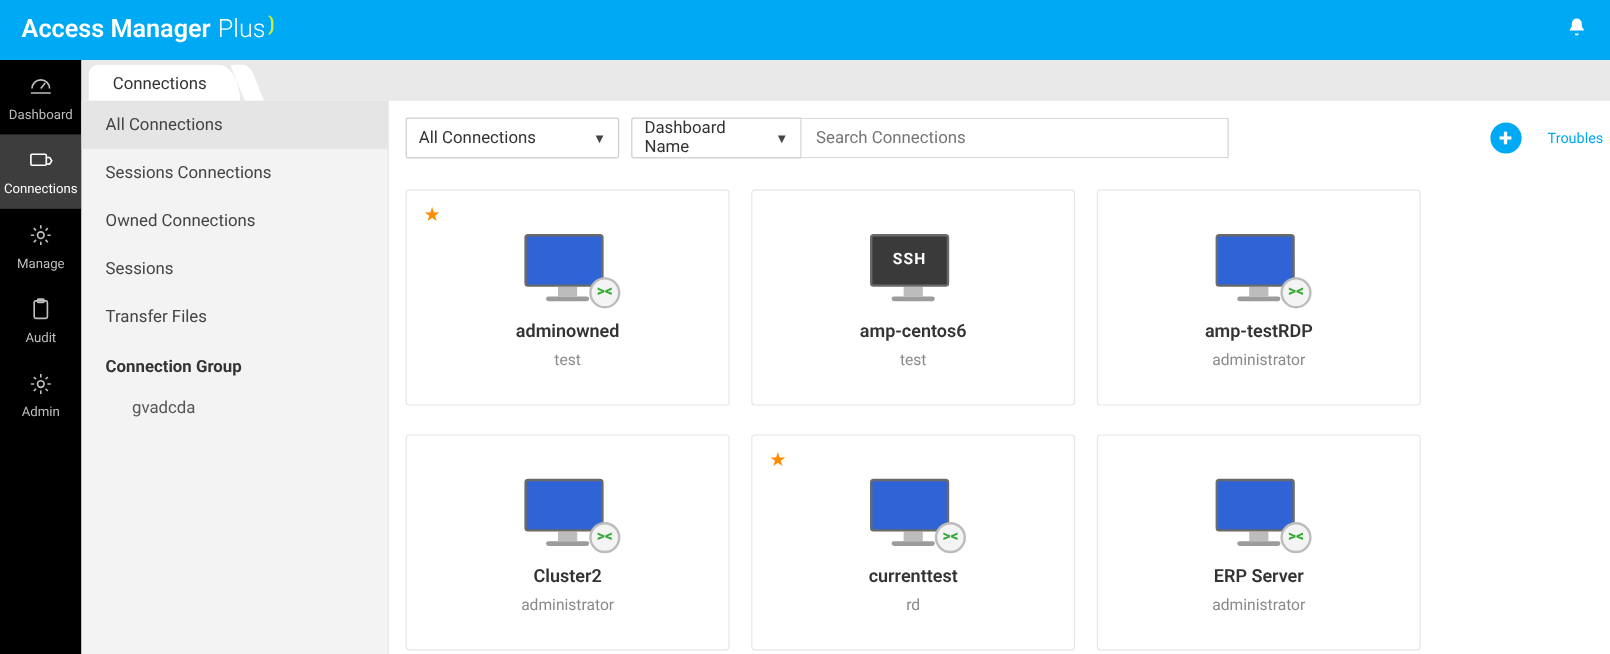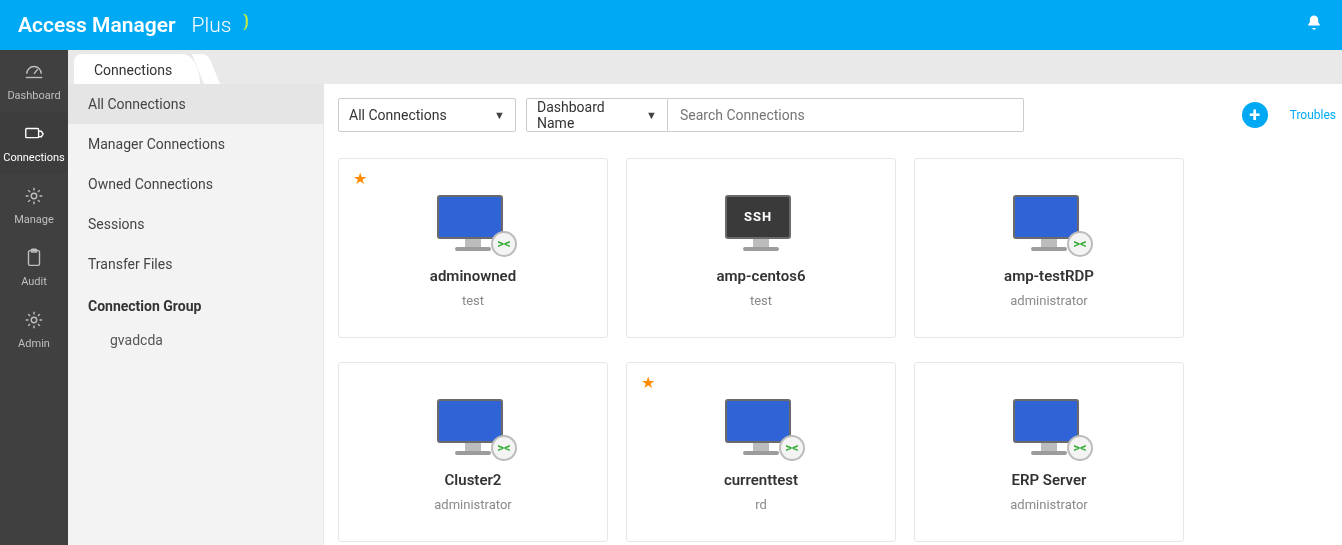--- a/index.html
+++ b/index.html
@@ -1,28 +1,28 @@
 <!DOCTYPE html>
 <html><head>
 <meta charset="utf-8">
 <style>
   * { box-sizing: border-box; margin: 0; padding: 0; font-family: -apple-system, BlinkMacSystemFont, "Segoe UI", Roboto, Arial, sans-serif; }
   html, body { height: 100%; }
   body { width: 1342px; height: 545px; background: #fff; overflow: hidden; position: relative; }
 
   
   .topbar { height: 50px; background: #00a9f4; display: flex; align-items: center; padding: 0 18px; color: #fff; }
-  .brand { font-size: 21px; font-weight: 600; display: flex; align-items: baseline; gap: 16px; }
+  .brand { font-size: 21px; font-weight: 600; display: flex; align-items: baseline; gap: 6px; }
   .brand .light { font-weight: 300; }
   .brand .arc { color: #c9ee3d; font-size: 16px; position: relative; top: -6px; left: -4px; }
   .topbar .spacer { flex: 1; }
   .bell { width: 20px; height: 20px; }
 
   
-  .leftnav { position: absolute; top: 50px; left: 0; bottom: 0; width: 68px; background: #404040; display: flex; flex-direction: column; }
+  .leftnav { position: absolute; top: 50px; left: 0; bottom: 0; width: 68px; background: #000000; display: flex; flex-direction: column; }
   .nav-item { height: 62px; display: flex; flex-direction: column; align-items: center; justify-content: center; gap: 6px; color: #bfbfbf; font-size: 11px; cursor: pointer; }
   .nav-item.active { background: #3d3d3d; color: #fff; }
   .nav-item .icon { width: 22px; height: 22px; display: flex; align-items: center; justify-content: center; }
   .nav-item svg { stroke: currentColor; fill: none; }
 
   
   .content { position: absolute; top: 50px; left: 68px; right: 0; bottom: 0; background: #fff; }
 
   
   .tabstrip { height: 34px; background: #e9e9e9; display: flex; align-items: flex-end; padding-left: 6px; }
@@ -138,21 +138,21 @@
   <div class="tabstrip">
     <div class="tab">
       <span>Connections</span>
     </div>
   </div>
 
   <div class="page">
 
     <div class="subside">
       <div class="sub-item selected">All Connections</div>
-      <div class="sub-item">Manager Connections</div>
+      <div class="sub-item">Sessions Connections</div>
       <div class="sub-item">Owned Connections</div>
       <div class="sub-item">Sessions</div>
       <div class="sub-item">Transfer Files</div>
       <div class="sub-head">Connection Group</div>
       <div class="sub-child">gvadcda</div>
     </div>
 
     <div class="main">
       <div class="toolbar">
         <div class="select sel-filter">

